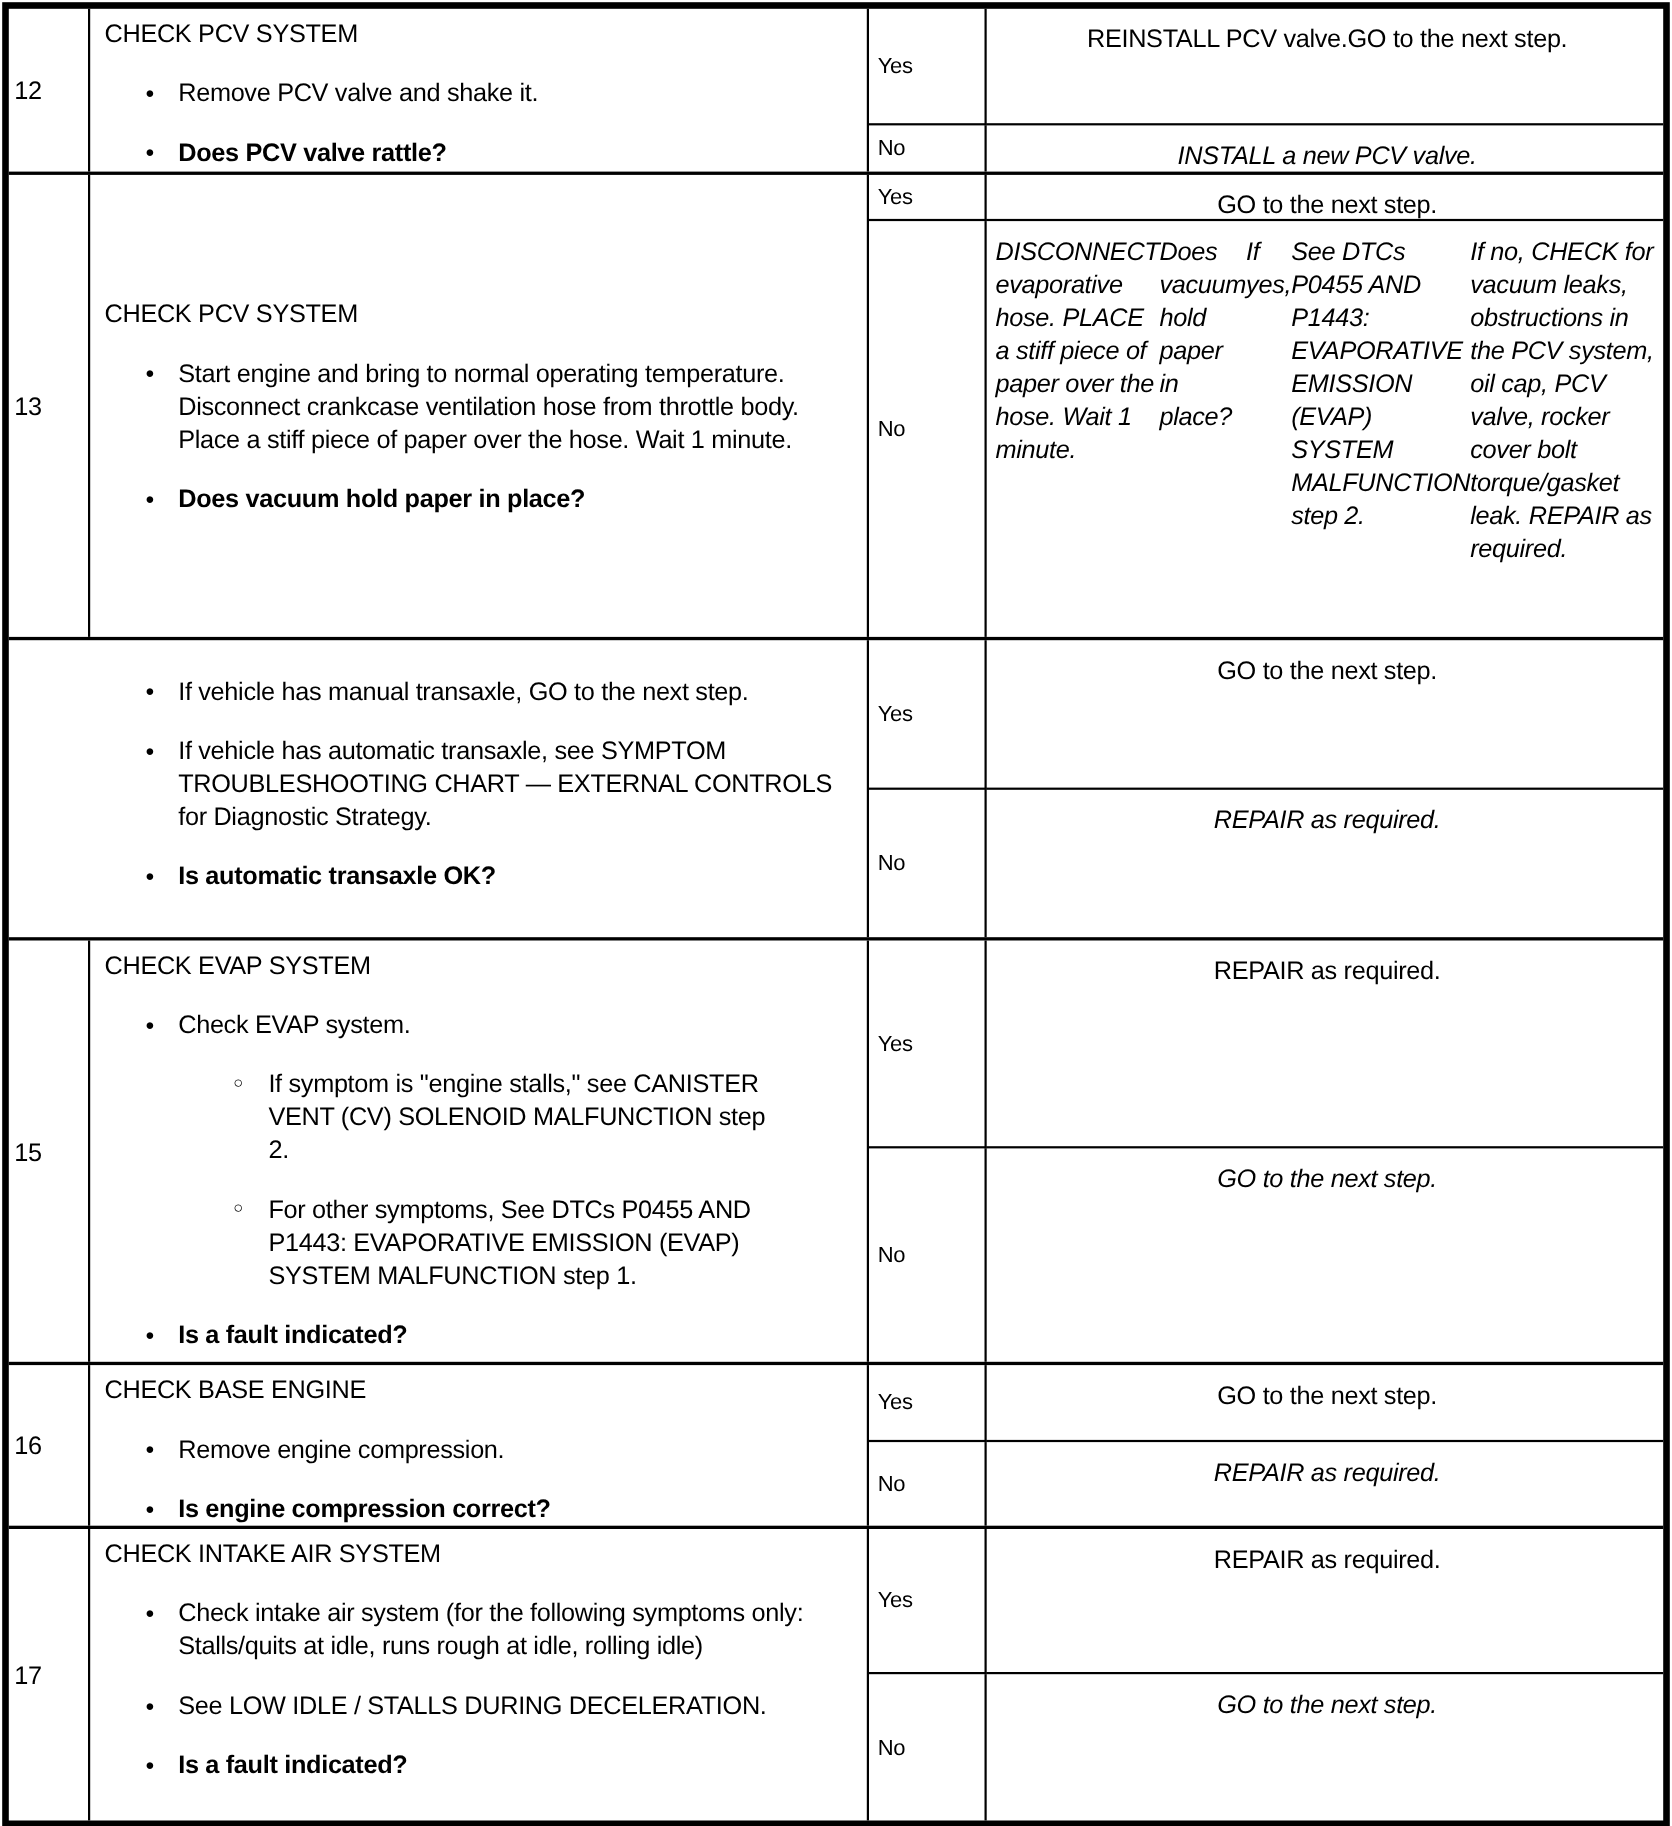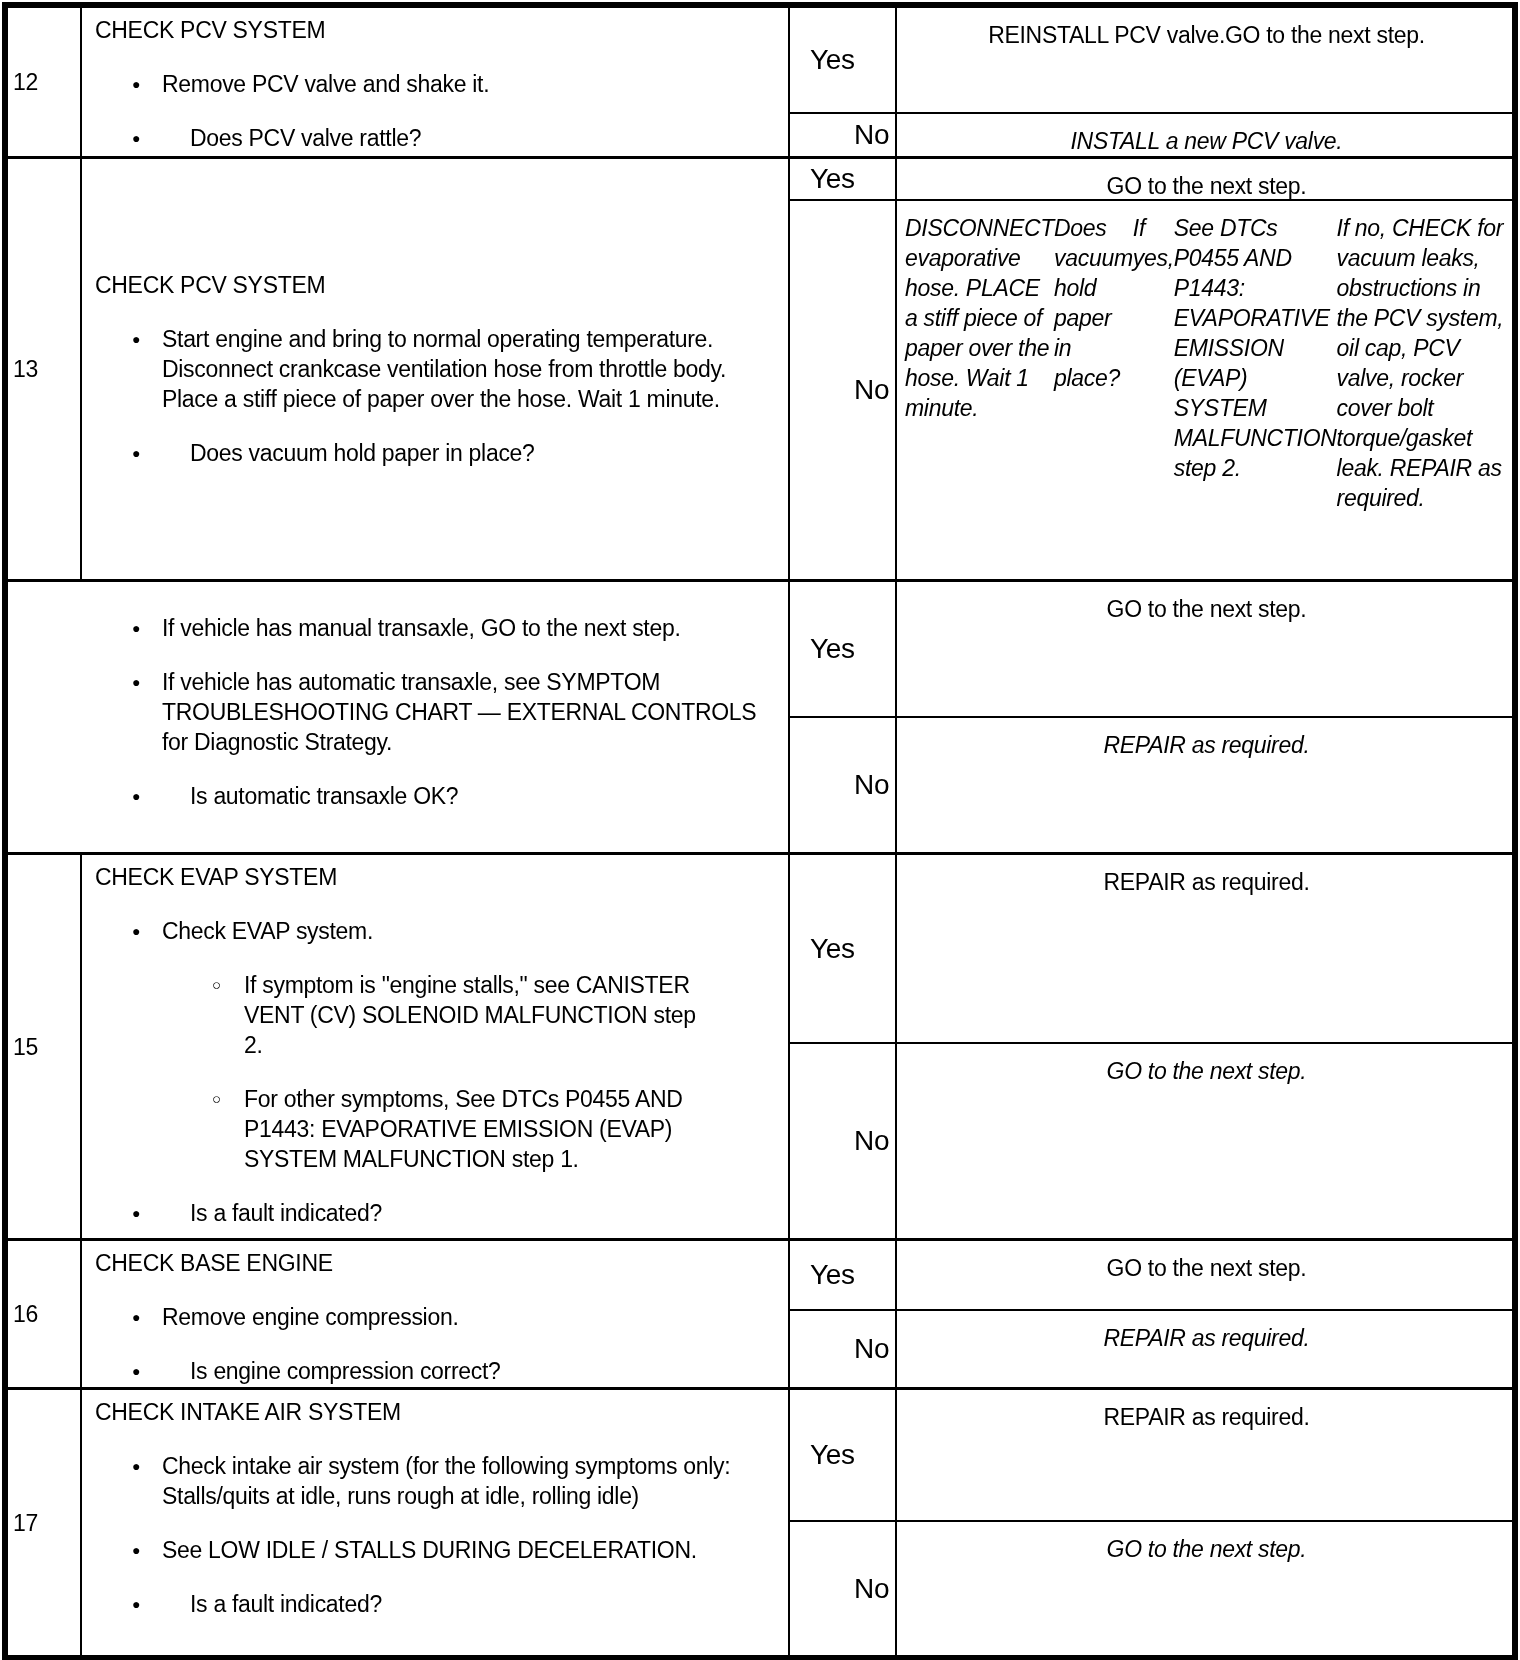--- a/index.html
+++ b/index.html
@@ -43,36 +43,36 @@
   }
   .desc.vcenter{justify-content:center;padding-top:0;}
   .title{margin:0 16px 0 13px;}
   .brow{display:flex;align-items:flex-start;margin-top:24px;}
   .brow.l1{margin-left:50px;}
   .brow.l2{margin-left:130px;}
   .brow .mark{flex:0 0 30px;line-height:30px;font-size:14px;}
   .brow.l2 .mark{flex:0 0 32px;font-size:15px;font-weight:bold;}
   .brow .btext{max-width:612px;line-height:30px;}
   .brow.l2 .btext{max-width:470px;}
-  .brow.bold .btext{font-weight:normal;margin-left:28px;}
+  .brow.bold .btext{font-weight:bold;}
   .yn{
     border-right:2px solid #000;
     display:flex;align-items:center;
-    padding-left:20px;
-    font-size:28px;line-height:30px;
+    padding-left:8px;
+    font-size:20px;line-height:30px;
   }
   .action{
     display:flex;justify-content:center;
     padding-left:8px;padding-right:4px;
     font-size:23px;line-height:30px;
   }
   .yes-row{border-bottom:2px solid #000;}
   .yn.yes-row{grid-row:1;grid-column:3;}
   .action.yes-row{grid-row:1;grid-column:4;}
-  .yn.no-row{grid-row:2;grid-column:3;margin-left:44px;}
+  .yn.no-row{grid-row:2;grid-column:3;}
   .action.no-row{grid-row:2;grid-column:4;font-style:italic;}
   .action p{margin:12px 0;max-width:596px;}
 </style>
 </head>
 <body>
 
 <div class="doc">
   <div class="table">
 
     <div class="step s12">

